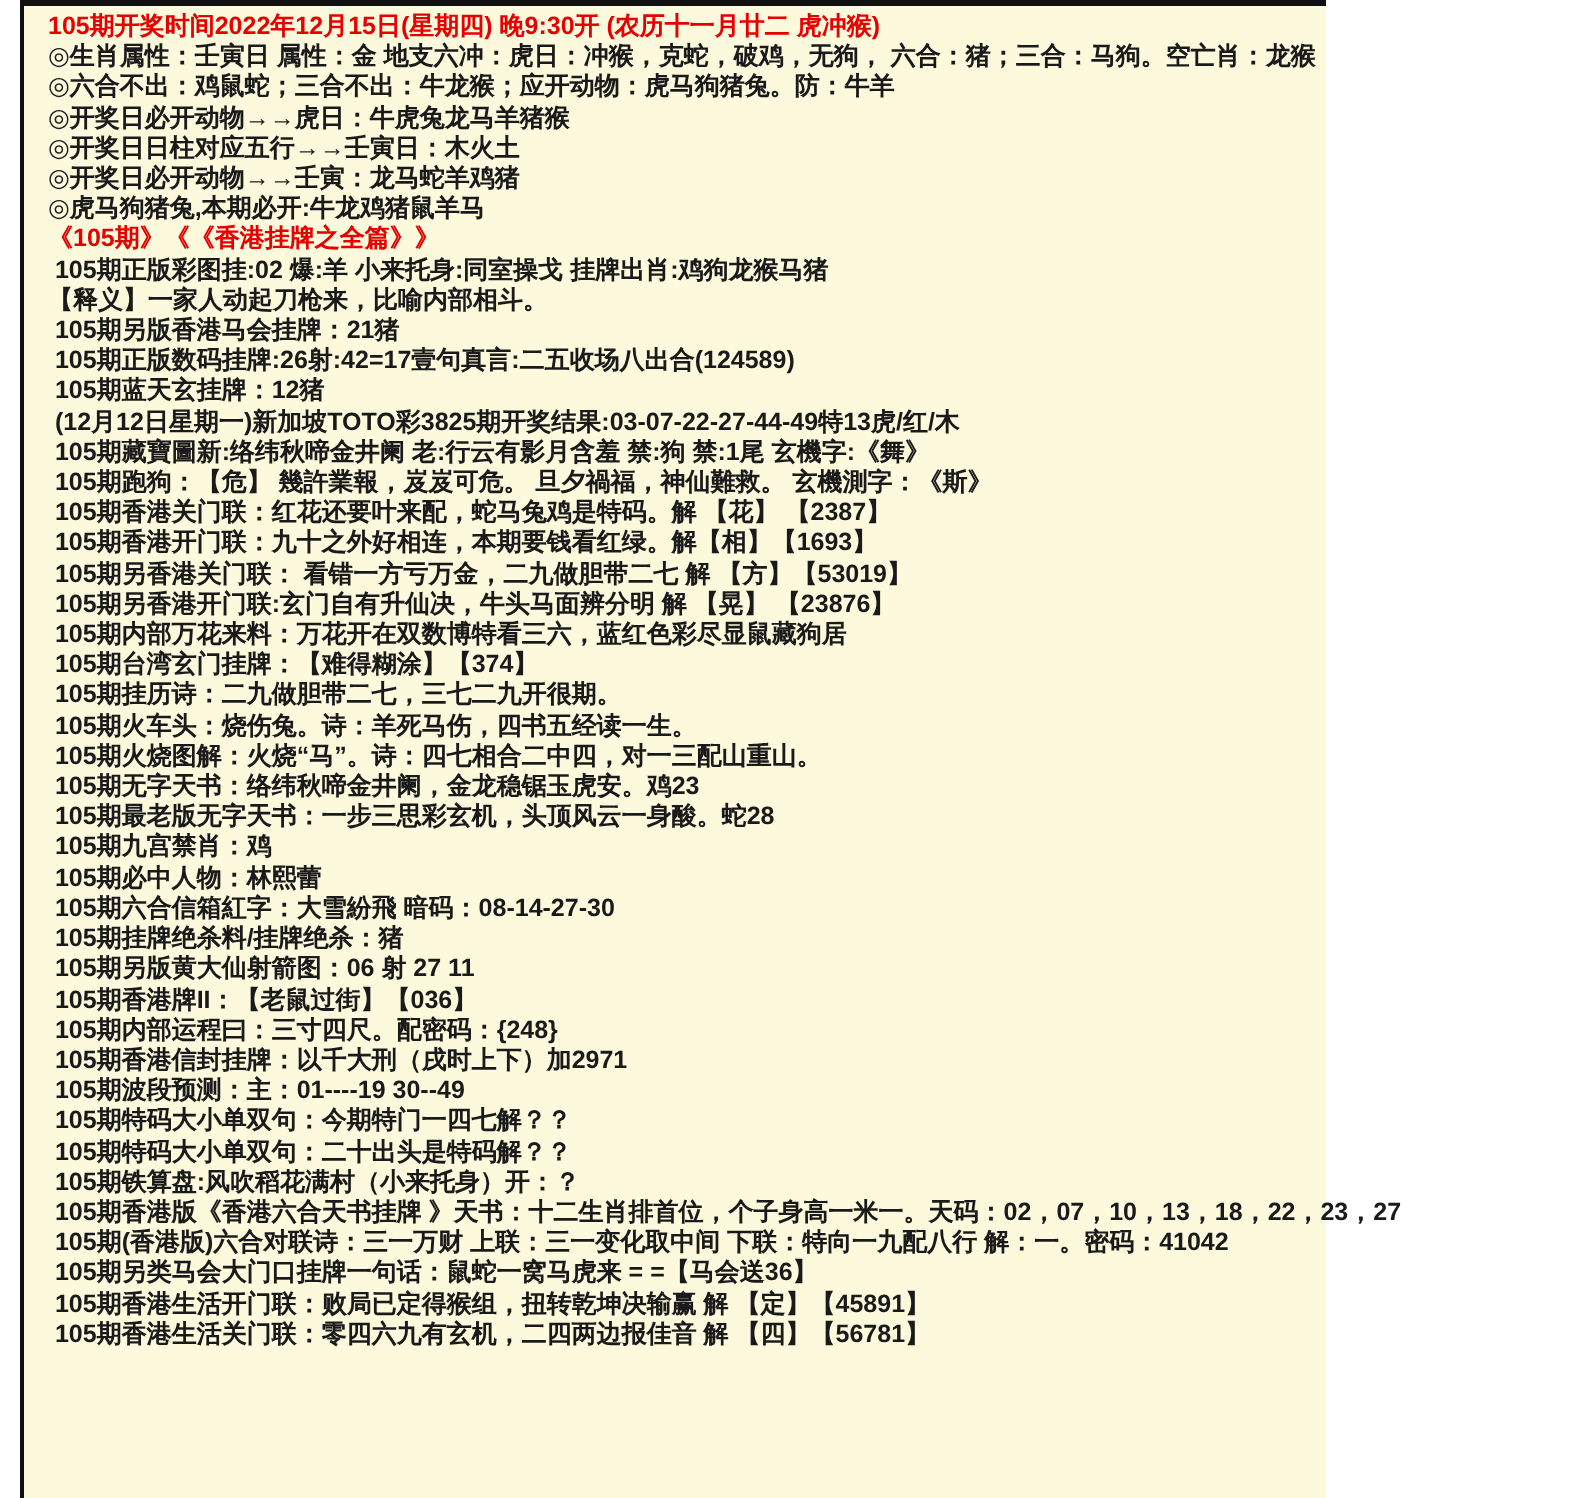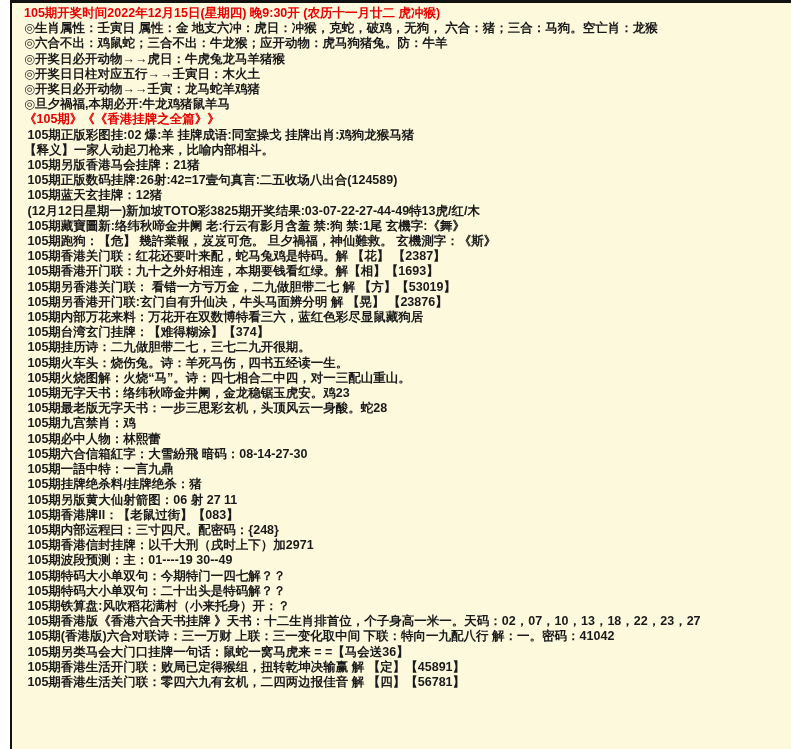--- a/index.html
+++ b/index.html
@@ -8,21 +8,21 @@
     background: #ffffff;
   }
   body {
     width: 791px;
     height: 749px;
     overflow: hidden;
   }
   .page {
     box-sizing: border-box;
     margin-left: 10px;
-    width: 781px;
+    width: 653px;
     height: 749px;
     background: var(--page-bg, #fcf9dd);
     border-left: 2px solid var(--border-col, #111111);
     border-top: 3px solid var(--border-col, #111111);
     padding: 3px 0 0 12px;
   }
   .line {
     font-family: "Liberation Sans", "DejaVu Sans", sans-serif;
     font-weight: bold;
     font-size: 12.5px;
@@ -39,23 +39,23 @@
 <body>
 
 <div class="page">
   <div>
       <div class="line red">105期开奖时间2022年12月15日(星期四) 晚9:30开 (农历十一月廿二 虎冲猴)</div>
       <div class="line">◎生肖属性：壬寅日 属性：金 地支六冲：虎日：冲猴，克蛇，破鸡，无狗， 六合：猪；三合：马狗。空亡肖：龙猴</div>
       <div class="line">◎六合不出：鸡鼠蛇；三合不出：牛龙猴；应开动物：虎马狗猪兔。防：牛羊</div>
       <div class="line">◎开奖日必开动物→→虎日：牛虎兔龙马羊猪猴</div>
       <div class="line">◎开奖日日柱对应五行→→壬寅日：木火土</div>
       <div class="line">◎开奖日必开动物→→壬寅：龙马蛇羊鸡猪</div>
-      <div class="line">◎旦夕禍福,本期必开:牛龙鸡猪鼠羊马</div>
+      <div class="line">◎虎马狗猪兔,本期必开:牛龙鸡猪鼠羊马</div>
       <div class="line red">《105期》《《香港挂牌之全篇》》</div>
-      <div class="line"> 105期正版彩图挂:02 爆:羊 挂牌成语:同室操戈 挂牌出肖:鸡狗龙猴马猪</div>
+      <div class="line"> 105期正版彩图挂:02 爆:羊 小来托身:同室操戈 挂牌出肖:鸡狗龙猴马猪</div>
       <div class="line">【释义】一家人动起刀枪来，比喻内部相斗。</div>
       <div class="line"> 105期另版香港马会挂牌：21猪</div>
       <div class="line"> 105期正版数码挂牌:26射:42=17壹句真言:二五收场八出合(124589)</div>
       <div class="line"> 105期蓝天玄挂牌：12猪</div>
       <div class="line"> (12月12日星期一)新加坡TOTO彩3825期开奖结果:03-07-22-27-44-49特13虎/红/木</div>
       <div class="line"> 105期藏寶圖新:络纬秋啼金井阑 老:行云有影月含羞 禁:狗 禁:1尾 玄機字:《舞》</div>
       <div class="line"> 105期跑狗：【危】 幾許業報，岌岌可危。 旦夕禍福，神仙難救。 玄機測字：《斯》</div>
       <div class="line"> 105期香港关门联：红花还要叶来配，蛇马兔鸡是特码。解 【花】 【2387】</div>
       <div class="line"> 105期香港开门联：九十之外好相连，本期要钱看红绿。解【相】【1693】</div>
       <div class="line"> 105期另香港关门联： 看错一方亏万金，二九做胆带二七 解 【方】【53019】</div>
@@ -63,24 +63,23 @@
       <div class="line"> 105期内部万花来料：万花开在双数博特看三六，蓝红色彩尽显鼠藏狗居</div>
       <div class="line"> 105期台湾玄门挂牌：【难得糊涂】【374】</div>
       <div class="line"> 105期挂历诗：二九做胆带二七，三七二九开很期。</div>
       <div class="line"> 105期火车头：烧伤兔。诗：羊死马伤，四书五经读一生。</div>
       <div class="line"> 105期火烧图解：火烧“马”。诗：四七相合二中四，对一三配山重山。</div>
       <div class="line"> 105期无字天书：络纬秋啼金井阑，金龙稳锯玉虎安。鸡23</div>
       <div class="line"> 105期最老版无字天书：一步三思彩玄机，头顶风云一身酸。蛇28</div>
       <div class="line"> 105期九宫禁肖：鸡</div>
       <div class="line"> 105期必中人物：林熙蕾</div>
       <div class="line"> 105期六合信箱紅字：大雪紛飛 暗码：08-14-27-30</div>
-      <div class="line"> 105期一語中特：一言九鼎</div>
       <div class="line"> 105期挂牌绝杀料/挂牌绝杀：猪</div>
       <div class="line"> 105期另版黄大仙射箭图：06 射 27 11</div>
-      <div class="line"> 105期香港牌II：【老鼠过街】【083】</div>
+      <div class="line"> 105期香港牌II：【老鼠过街】【036】</div>
       <div class="line"> 105期内部运程曰：三寸四尺。配密码：{248}</div>
       <div class="line"> 105期香港信封挂牌：以千大刑（戌时上下）加2971</div>
       <div class="line"> 105期波段预测：主：01----19 30--49</div>
       <div class="line"> 105期特码大小单双句：今期特门一四七解？？</div>
       <div class="line"> 105期特码大小单双句：二十出头是特码解？？</div>
       <div class="line"> 105期铁算盘:风吹稻花满村（小来托身）开：？</div>
       <div class="line"> 105期香港版《香港六合天书挂牌 》天书：十二生肖排首位，个子身高一米一。天码：02，07，10，13，18，22，23，27</div>
       <div class="line"> 105期(香港版)六合对联诗：三一万财 上联：三一变化取中间 下联：特向一九配八行 解：一。密码：41042</div>
       <div class="line"> 105期另类马会大门口挂牌一句话：鼠蛇一窝马虎来 = =【马会送36】</div>
       <div class="line"> 105期香港生活开门联：败局已定得猴组，扭转乾坤决输赢 解 【定】【45891】</div>

